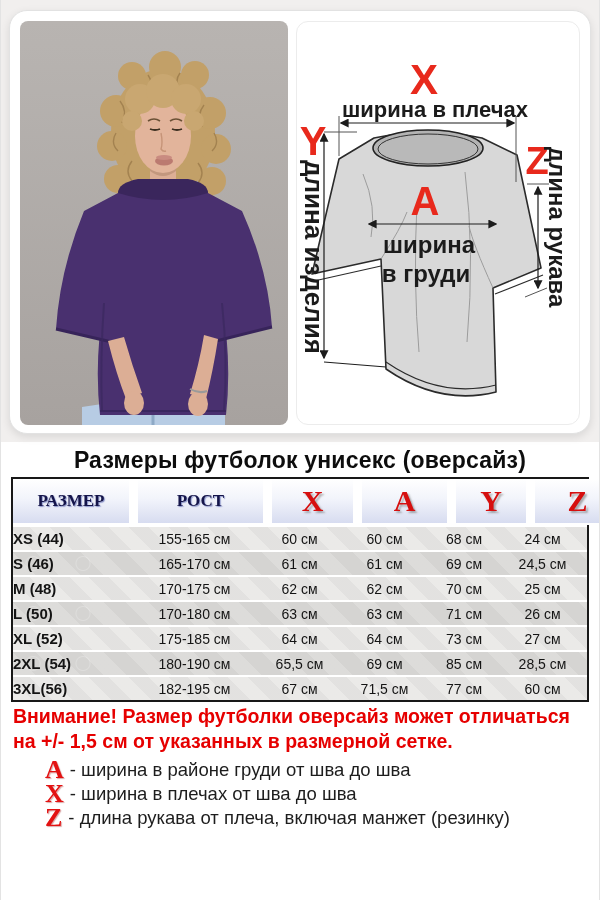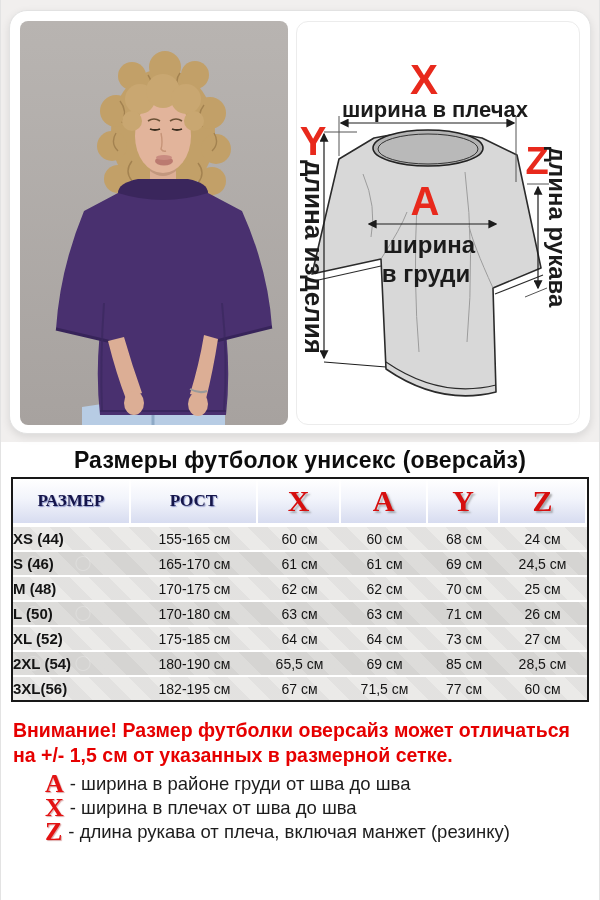--- a/index.html
+++ b/index.html
@@ -22,21 +22,21 @@
   
   .dg-letter { font-family:"Liberation Sans","DejaVu Sans",sans-serif; font-weight:bold; }
   .dg-caption { font-family:"Liberation Sans","DejaVu Sans",sans-serif; font-weight:bold; fill:#1b1b1b; }
   
   .page-title {
     text-align:center; font-size:23px; font-weight:bold; color:#0d0d0d;
     margin:5px 0 3px; letter-spacing:.2px;
   }
   
   .size-table { margin:2px 10px 0; border:2px solid #181818; background:#fff; }
-  .thead { display:grid; grid-template-columns:118px 127px 83px 87px 72px 85px; }
+  .thead { display:grid; grid-template-columns:118px 127px 83px 87px 72px 85px;gap:7px; }
   .thcell {
     height:46px; display:flex; align-items:center; justify-content:center;
     background:linear-gradient(to bottom,#ffffff 0%,#f2f4fb 45%,#d7dcf0 100%);
     border-right:2px solid #fff; border-bottom:2px solid #fff;
   }
   .thcell:last-child { border-right:none; }
   .th-word {
     font-family:"Liberation Serif","DejaVu Serif",serif; font-weight:bold;
     font-size:17px; color:#15154a; text-shadow:1px 1px 1px rgba(125,135,195,.85);
   }
@@ -55,21 +55,21 @@
                      radial-gradient(circle 9px at 70px 50%, transparent 6px, rgba(255,255,255,.22) 7px, transparent 8px),
                      repeating-linear-gradient(45deg, rgba(255,255,255,.10) 0 16px, rgba(0,0,0,.02) 16px 32px);
   }
   .tcell {
     height:23px; display:flex; align-items:center; justify-content:center;
     font-size:14px; color:#141414;
   }
   .tcell.c0 { justify-content:flex-start; padding-left:0; font-weight:bold; font-size:15px; }
   
   .notice {
-    margin:16px 12px 2px; color:#e60000; font-weight:bold;
+    margin:2px 12px 2px; color:#e60000; font-weight:bold;
     font-size:19.5px; line-height:1.28;
   }
   
   .legend { padding:2px 14px 0 30px; }
   .legend-item { font-size:18.5px; line-height:24px; color:#1d1d1d; margin:0; }
   .legend-letter {
     font-family:"Liberation Serif","DejaVu Serif",serif; font-weight:bold;
     color:#e31212; font-size:26px; line-height:24px;
     margin-left:14px; margin-right:6px; vertical-align:-2px;
     text-shadow:1px 1px 1px rgba(150,0,0,.35);

